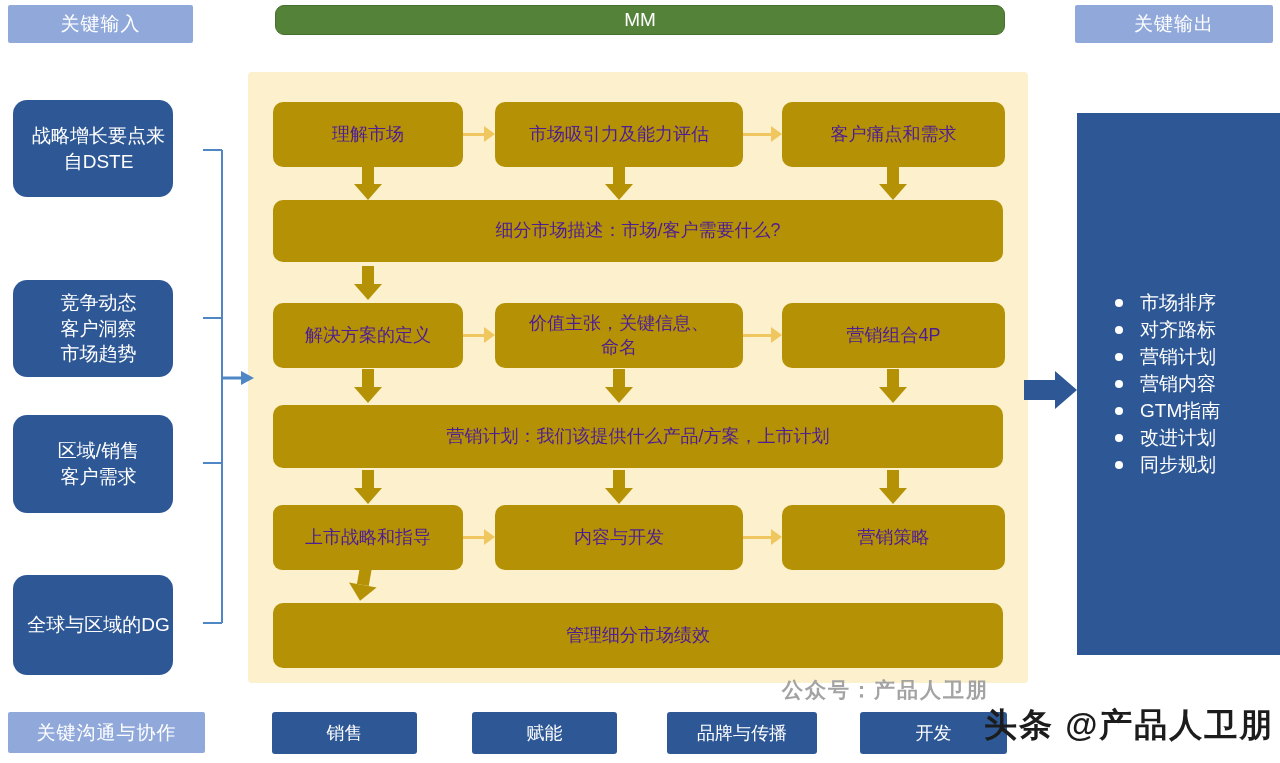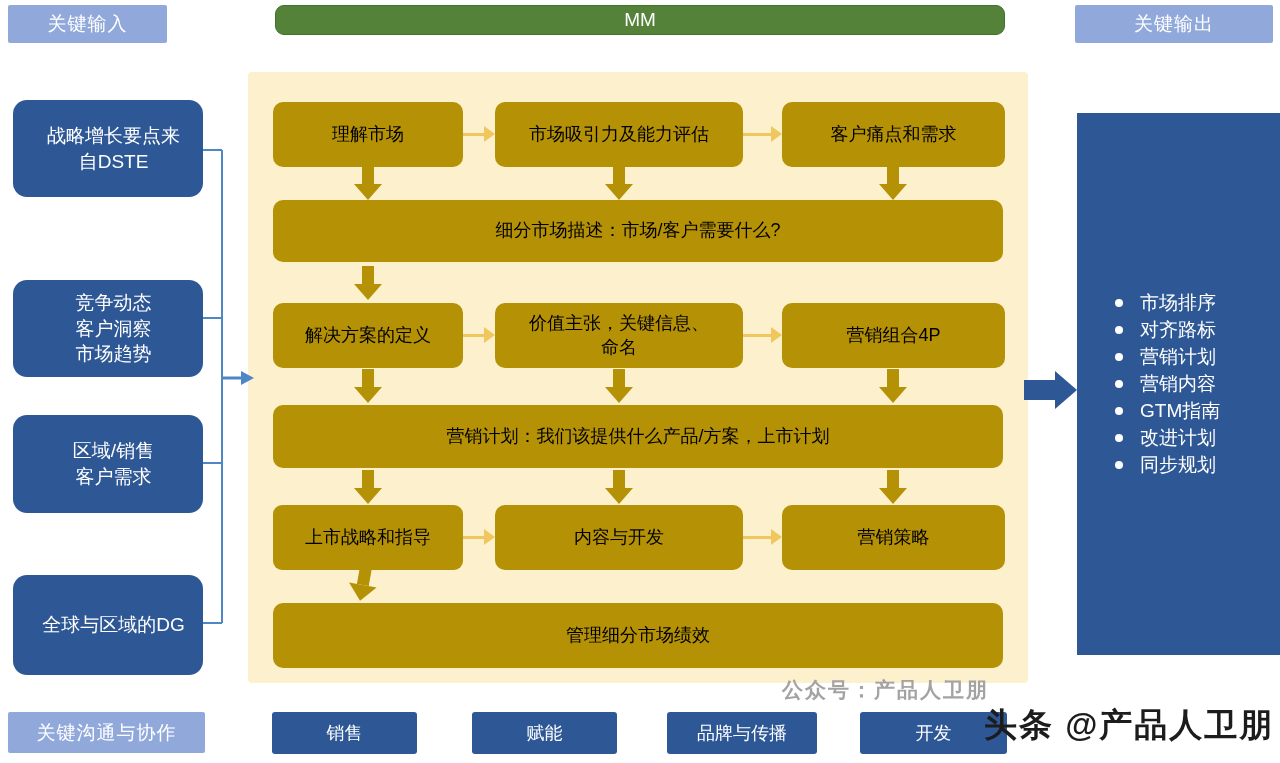--- a/index.html
+++ b/index.html
@@ -23,26 +23,26 @@
        font-size:19px;border-radius:2px;letter-spacing:1px;}
 
   .green-bar{position:absolute;left:275px;top:5px;width:730px;height:30px;
        background:var(--green);border-radius:9px;color:#fff;font-size:19px;
        display:flex;align-items:center;justify-content:center;
        border:1px solid #44702d;}
 
   .panel{position:absolute;left:248px;top:72px;width:780px;height:611px;
        background:var(--panel-cream);border-radius:4px;}
 
-  .inbox{position:absolute;left:13px;width:190px;background:var(--dark-blue);
+  .inbox{position:absolute;left:13px;width:160px;background:var(--dark-blue);
        border-radius:14px;color:#fff;font-size:19px;line-height:1.35;
        display:flex;align-items:center;justify-content:center;text-align:center;
        white-space:pre-line;z-index:2;padding-left:11px;}
 
-  .gbox{position:absolute;background:var(--gold);border-radius:10px;color:#000000;
+  .gbox{position:absolute;background:var(--gold);border-radius:10px;color:#4c1d95;
        display:flex;align-items:center;justify-content:center;text-align:center;
        font-size:18px;line-height:1.3;white-space:pre-line;padding:4px 8px;z-index:2;}
 
   .darr{position:absolute;width:28px;display:flex;flex-direction:column;align-items:center;z-index:1;}
   .darr-shaft{width:12px;height:18px;background:var(--gold);}
   .darr-head{width:0;height:0;border-left:14px solid transparent;
        border-right:14px solid transparent;border-top:16px solid var(--gold);}
 
   .harr{position:absolute;display:flex;align-items:center;height:16px;z-index:1;}
   .harr-line{flex:1;height:3px;background:var(--gold-arrow-light);}
@@ -69,21 +69,21 @@
   .wm-black{position:absolute;left:984px;top:703px;font-size:33px;font-weight:700;
        color:var(--watermark-black);letter-spacing:2px;z-index:5;}
 
   svg.connector{position:absolute;left:0;top:0;z-index:1;}
 </style>
 </head>
 <body>
 
 <div class="stage">
 
-  <div class="hdr" style="left:8px;top:5px;width:159px;height:38px;">关键输入</div>
+  <div class="hdr" style="left:8px;top:5px;width:185px;height:38px;">关键输入</div>
   <div class="green-bar">MM</div>
   <div class="hdr" style="left:1075px;top:5px;width:198px;height:38px;">关键输出</div>
   <div class="hdr" style="left:8px;top:712px;width:197px;height:41px;">关键沟通与协作</div>
 
   <svg class="connector" width="260" height="763">
     <polyline points="203,150 222,150" fill="none" stroke="var(--connector-blue)" stroke-width="2"></polyline>
     <polyline points="222,150 222,623" fill="none" stroke="var(--connector-blue)" stroke-width="2"></polyline>
     <polyline points="203,318 222,318" fill="none" stroke="var(--connector-blue)" stroke-width="2"></polyline>
     <polyline points="203,463 222,463" fill="none" stroke="var(--connector-blue)" stroke-width="2"></polyline>
     <polyline points="203,623 222,623" fill="none" stroke="var(--connector-blue)" stroke-width="2"></polyline>

